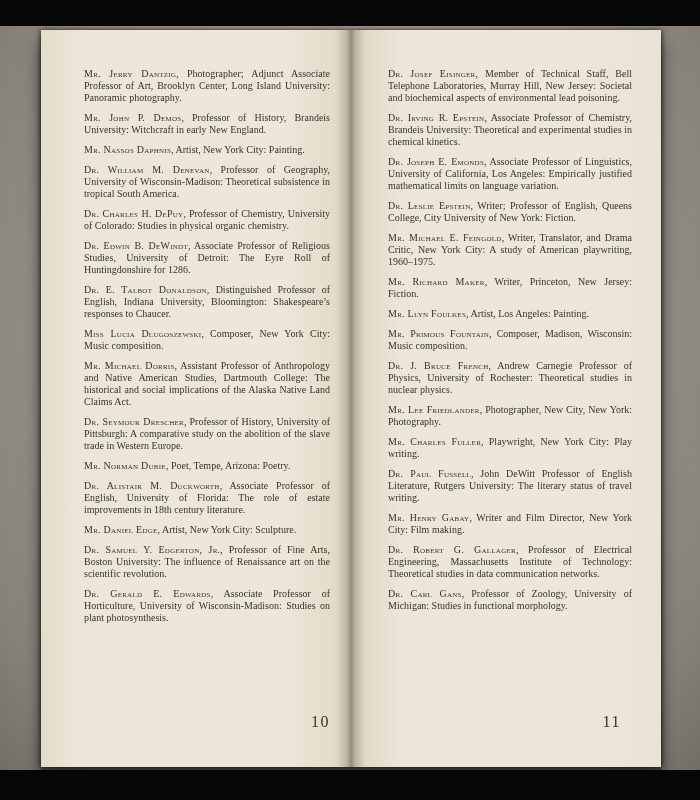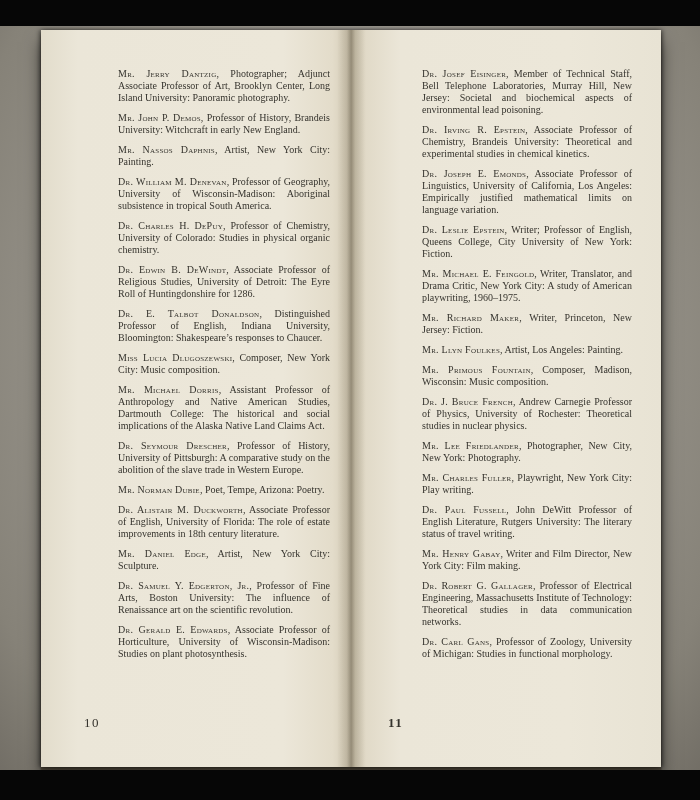--- a/index.html
+++ b/index.html
@@ -36,50 +36,50 @@
     padding: 38px 29px 0 37px;
   }
   .gutter {
     position: absolute; left: 296px; top: 0; width: 28px; height: 100%; z-index: 2;
     pointer-events: none;
     background: linear-gradient(90deg,
       rgba(70,60,40,0) 0%, rgba(70,60,40,0.16) 35%,
       rgba(52,43,26,0.38) 50%,
       rgba(70,60,40,0.16) 65%, rgba(70,60,40,0) 100%);
   }
-  .entries { position: relative; margin-left: 34px; }
+  .entries { position: relative; }
   .entry {
     margin: 0 0 8px 0;
     font-size: 10px; line-height: 12px;
     color: #35332d;
     text-align: justify;
     hyphens: auto; -webkit-hyphens: auto;
   }
   .name { font-variant: small-caps; letter-spacing: 0.25px; }
   .folio {
-    position: absolute; bottom: 36px; text-align: left;
-    font-size: 13px; color: #35332d; letter-spacing: 1.5px;
+    position: absolute; bottom: 36px; text-align: right;
+    font-size: 16px; color: #35332d; letter-spacing: 1.5px;
   }
   .left-page .folio  { left: 43px; right: 21px; }
-  .right-page .folio { left: 37px; right: 18px; font-weight: bold; }
+  .right-page .folio { left: 37px; right: 40px; }
 </style>
 </head>
 <body>
 
 <div class="scene">
   <div class="bar top"></div>
   <div class="bar bottom"></div>
 
   <div class="book">
     <section class="page left-page">
       <div class="entries" id="left-entries">
           <p class="entry"><span class="name">Mr. Jerry Dantzig</span><span class="desc">, Photographer; Adjunct Associate Professor of Art, Brooklyn Center, Long Island University: Panoramic photography.</span></p>
           <p class="entry"><span class="name">Mr. John P. Demos</span><span class="desc">, Professor of History, Brandeis University: Witchcraft in early New England.</span></p>
           <p class="entry"><span class="name">Mr. Nassos Daphnis</span><span class="desc">, Artist, New York City: Painting.</span></p>
-          <p class="entry"><span class="name">Dr. William M. Denevan</span><span class="desc">, Professor of Geography, University of Wisconsin-Madison: Aboriginal subsistence in tropical South America.</span></p>
+          <p class="entry"><span class="name">Dr. William M. Denevan</span><span class="desc">, Professor of Geography, University of Wisconsin-Madison: Theoretical subsistence in tropical South America.</span></p>
           <p class="entry"><span class="name">Dr. Charles H. DePuy</span><span class="desc">, Professor of Chemistry, University of Colorado: Studies in physical organic chemistry.</span></p>
           <p class="entry"><span class="name">Dr. Edwin B. DeWindt</span><span class="desc">, Associate Professor of Religious Studies, University of Detroit: The Eyre Roll of Huntingdonshire for 1286.</span></p>
           <p class="entry"><span class="name">Dr. E. Talbot Donaldson</span><span class="desc">, Distinguished Professor of English, Indiana University, Bloomington: Shakespeare’s responses to Chaucer.</span></p>
           <p class="entry"><span class="name">Miss Lucia Dlugoszewski</span><span class="desc">, Composer, New York City: Music composition.</span></p>
           <p class="entry"><span class="name">Mr. Michael Dorris</span><span class="desc">, Assistant Professor of Anthropology and Native American Studies, Dartmouth College: The historical and social implications of the Alaska Native Land Claims Act.</span></p>
           <p class="entry"><span class="name">Dr. Seymour Drescher</span><span class="desc">, Professor of History, University of Pittsburgh: A comparative study on the abolition of the slave trade in Western Europe.</span></p>
           <p class="entry"><span class="name">Mr. Norman Dubie</span><span class="desc">, Poet, Tempe, Arizona: Poetry.</span></p>
           <p class="entry"><span class="name">Dr. Alistair M. Duckworth</span><span class="desc">, Associate Professor of English, University of Florida: The role of estate improvements in 18th century literature.</span></p>
           <p class="entry"><span class="name">Mr. Daniel Edge</span><span class="desc">, Artist, New York City: Sculpture.</span></p>
           <p class="entry"><span class="name">Dr. Samuel Y. Edgerton, Jr.</span><span class="desc">, Professor of Fine Arts, Boston University: The influence of Renaissance art on the scientific revolution.</span></p>

